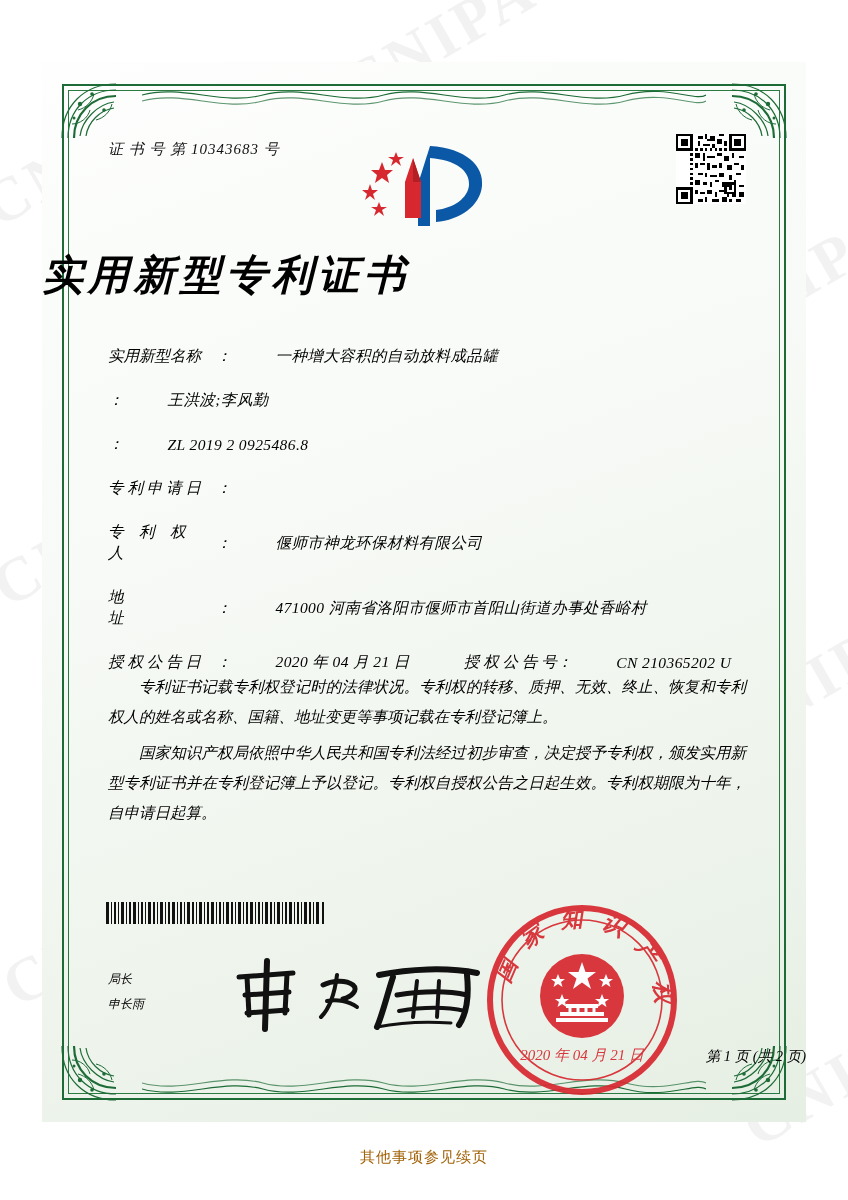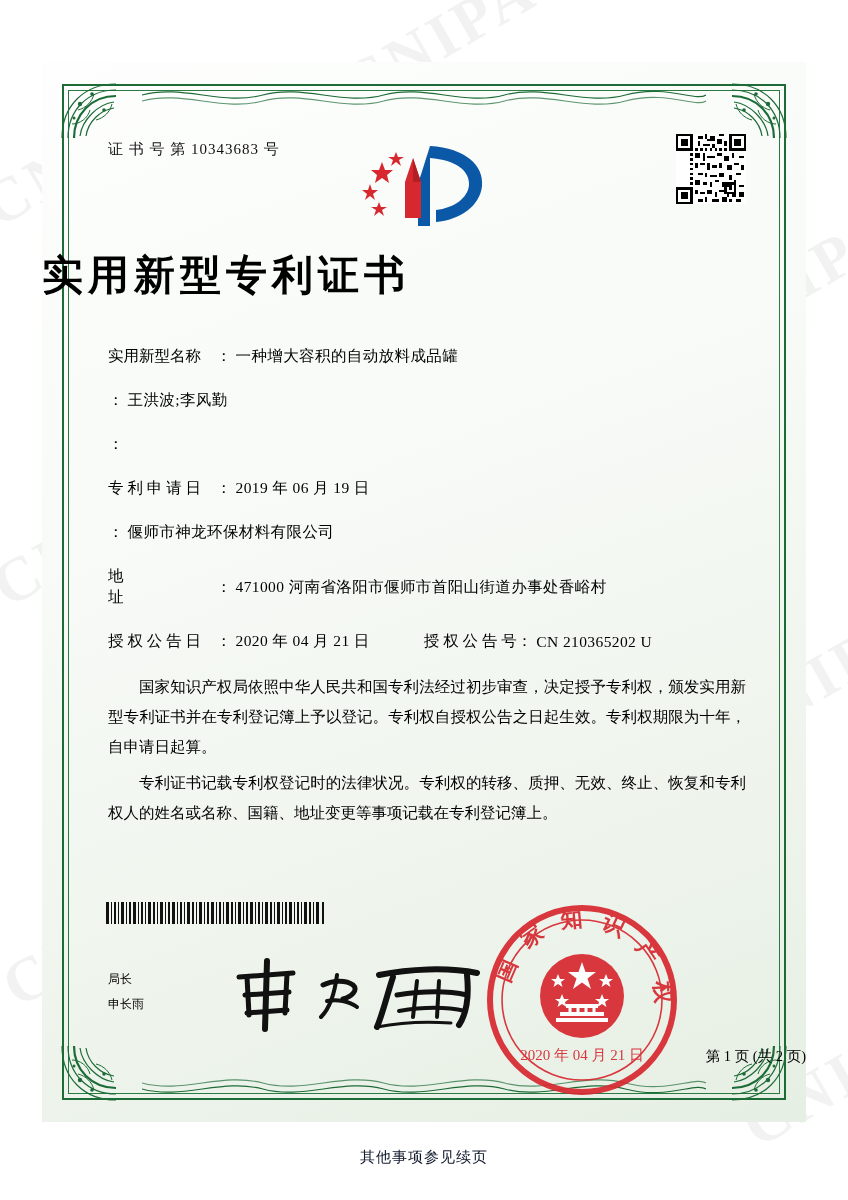--- a/index.html
+++ b/index.html
@@ -82,20 +82,21 @@
     z-index: 3;
   }
   .edge-top { top: 20px; }
   .edge-bottom { bottom: 20px; transform: scaleY(-1); }
 
   
   .content {
     position: absolute;
     left: 0; right: 0; top: 0; bottom: 0;
     z-index: 4;
+    font-style: italic;
   }
 
   .cert-no {
     position: absolute;
     left: 66px;
     top: 78px;
     font-size: 15px;
     color: #111;
     letter-spacing: 1px;
   }
@@ -149,20 +150,21 @@
     justify-content: space-between;
     letter-spacing: 0;
   }
   .field-colon {
     flex: none;
     padding-right: 4px;
   }
   .field-value {
     flex: 1;
     letter-spacing: 0.4px;
+    margin-left: 40px;
   }
   .field-row.inline2 .field-value { flex: none; }
   .second-label {
     margin-left: 54px;
     white-space: nowrap;
   }
 
   .paragraphs {
     position: absolute;
     left: 66px;
@@ -220,21 +222,21 @@
     color: #000;
     margin-left: 8px;
   }
 
   .footer-note {
     position: absolute;
     left: 0; right: 0;
     top: 1148px;
     text-align: center;
     font-size: 15px;
-    color: #0f172a;
+    color: #a16207;
     letter-spacing: 1px;
     z-index: 5;
   }
 </style>
 </head>
 <body>
 
 <div class="watermarks">
   <div class="wm" style="left:-30px; top:180px;  font-size:62px;">CNIPA</div>
   <div class="wm" style="left:-20px; top:560px;  font-size:62px;">CNIPA</div>
@@ -484,29 +486,30 @@
         <div class="field-value">一种增大容积的自动放料成品罐</div>
       </div>
 
       <div class="field-row">
         <div class="field-colon">：</div>
         <div class="field-value">王洪波;李风勤</div>
       </div>
 
       <div class="field-row">
         <div class="field-colon">：</div>
+        <div class="field-value">ZL 2019 2 0925486.8</div>
       </div>
 
       <div class="field-row">
         <div class="field-label">专 利 申 请 日</div>
         <div class="field-colon">：</div>
-        <div class="field-value">2019 年 06 月 19 日</div>
       </div>
 
       <div class="field-row">
+        <div class="field-label">专　利　权　人</div>
         <div class="field-colon">：</div>
         <div class="field-value">偃师市神龙环保材料有限公司</div>
       </div>
 
       <div class="field-row">
         <div class="field-label">地　　　　　址</div>
         <div class="field-colon">：</div>
         <div class="field-value">471000 河南省洛阳市偃师市首阳山街道办事处香峪村</div>
       </div>
 
@@ -515,22 +518,22 @@
         <div class="field-colon">：</div>
         <div class="field-value">2020 年 04 月 21 日</div>
         <div class="second-label">授 权 公 告 号</div>
         <div class="field-colon">：</div>
         <div class="field-value">CN 210365202 U</div>
       </div>
 
     </div>
 
     <div class="paragraphs">
+      <p>专利证书记载专利权登记时的法律状况。专利权的转移、质押、无效、终止、恢复和专利权人的姓名或名称、国籍、地址变更等事项记载在专利登记簿上。</p>
       <p>国家知识产权局依照中华人民共和国专利法经过初步审查，决定授予专利权，颁发实用新型专利证书并在专利登记簿上予以登记。专利权自授权公告之日起生效。专利权期限为十年，自申请日起算。</p>
-      <p>专利证书记载专利权登记时的法律状况。专利权的转移、质押、无效、终止、恢复和专利权人的姓名或名称、国籍、地址变更等事项记载在专利登记簿上。</p>
     </div>
 
     <div class="barcode">
       <svg width="220" height="22" viewBox="0 0 220 22" shape-rendering="crispEdges">
         <g fill="#111">
           <rect x="0" y="0" width="3" height="22"></rect>
             <rect x="5" y="0" width="1" height="22"></rect>
           <rect x="8" y="0" width="2" height="22"></rect>
             <rect x="12" y="0" width="1" height="22"></rect>
           <rect x="15" y="0" width="3" height="22"></rect>

